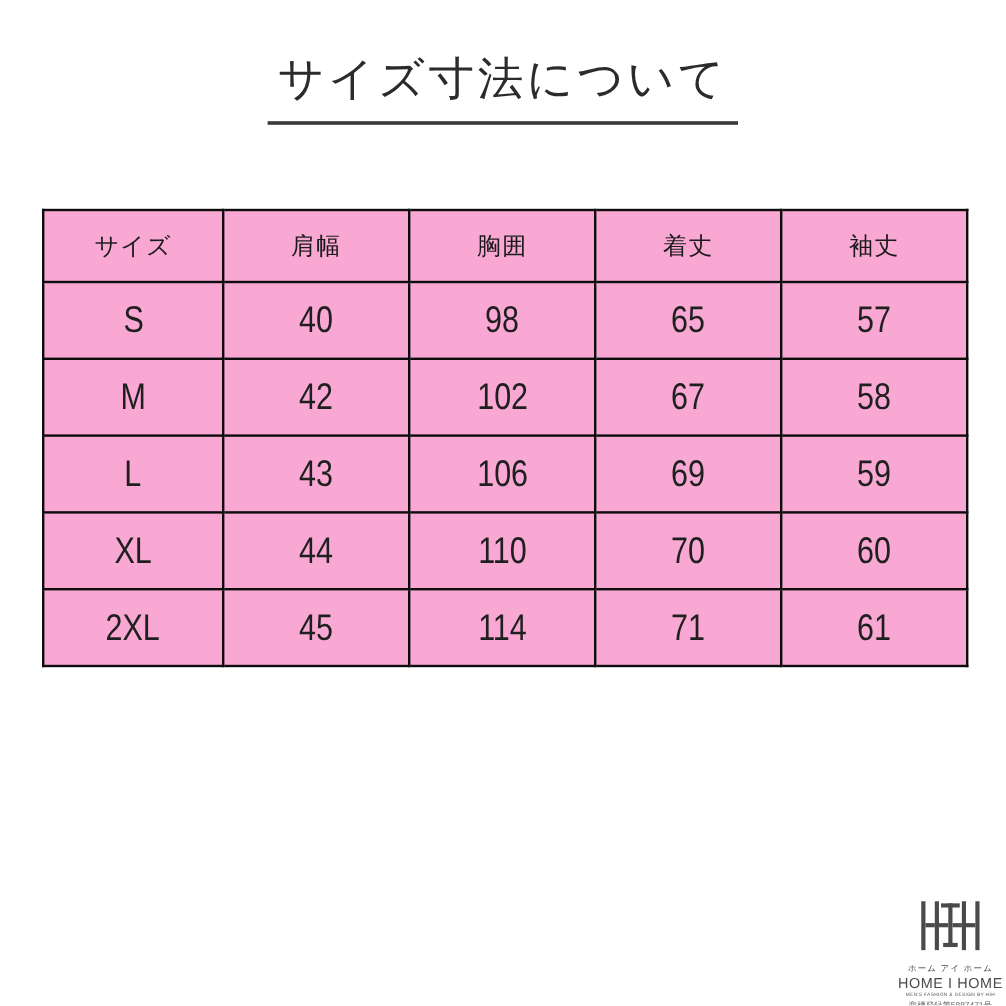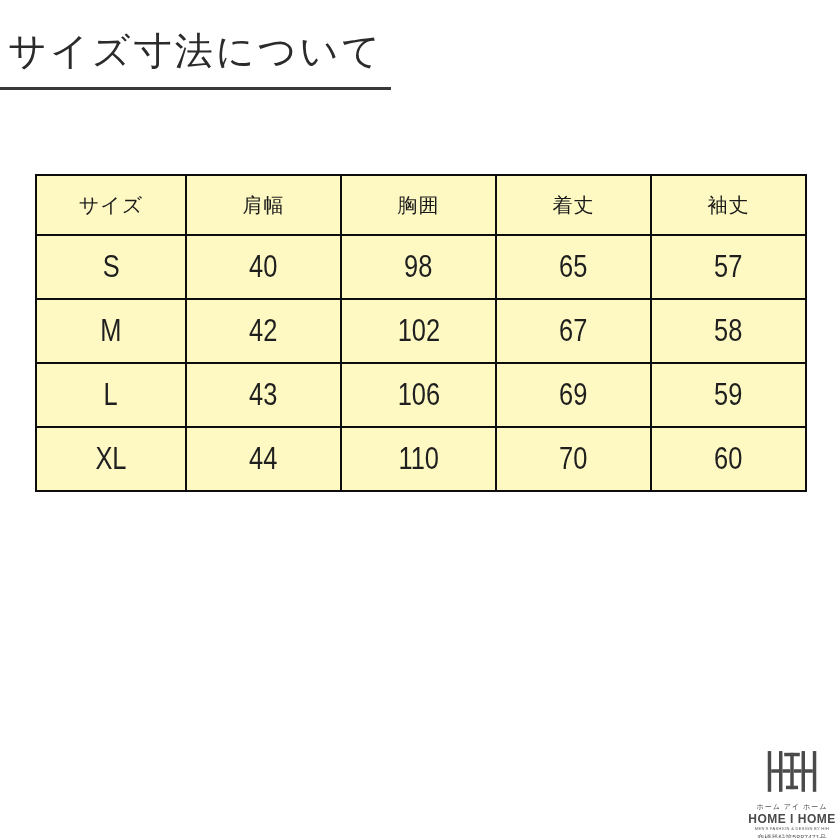--- a/index.html
+++ b/index.html
@@ -13,23 +13,24 @@
     width: 838px;
     height: 838px;
     background: #ffffff;
     overflow: hidden;
     color: #1a1a1a;
   }
 
   
   .title-wrap {
     position: absolute;
-    top: 26px;
+    top: 40px;
     left: 0;
     width: 838px;
+    text-align: center;
   }
   .title {
     display: inline-block;
     font-size: 38px;
     font-weight: 500;
     color: #2b2b2b;
     letter-spacing: 3px;
     padding: 0 8px 10px 8px;
     border-bottom: 3px solid #3a3a3a;
   }
@@ -41,21 +42,21 @@
     top: 174px;
     width: 770px;
     border-collapse: collapse;
     table-layout: fixed;
   }
   table.size-table td, table.size-table th {
     border: 2px solid #0d0d0d;
     text-align: center;
     vertical-align: middle;
     padding: 0;
-    background: #fef9c3;
+    background: #f9a8d4;
   }
   table.size-table th {
     height: 58px;
     font-size: 20px;
     font-weight: 500;
     color: #1a1a1a;
     letter-spacing: 1px;
   }
   table.size-table td {
     height: 62px;
@@ -96,21 +97,21 @@
     height: 54px;
   }
   .logo .katakana {
     font-size: 7px;
     letter-spacing: 1px;
     color: #4a4a4a;
     white-space: nowrap;
   }
   .logo .brand-name {
     font-size: 12px;
-    font-weight: bold;
+    font-weight: normal;
     letter-spacing: 0.5px;
     color: #4a4a4a;
     white-space: nowrap;
   }
   .logo .tagline {
     font-size: 4px;
     letter-spacing: 0.3px;
     color: #5a5a5a;
     white-space: nowrap;
   }
@@ -168,20 +169,27 @@
         <td><span class="cond">106</span></td>
         <td><span class="cond">69</span></td>
         <td><span class="cond">59</span></td>
       </tr>
       <tr>
         <td><span class="cond">XL</span></td>
         <td><span class="cond">44</span></td>
         <td><span class="cond">110</span></td>
         <td><span class="cond">70</span></td>
         <td><span class="cond">60</span></td>
+      </tr>
+      <tr>
+        <td><span class="cond">2XL</span></td>
+        <td><span class="cond">45</span></td>
+        <td><span class="cond">114</span></td>
+        <td><span class="cond">71</span></td>
+        <td><span class="cond">61</span></td>
       </tr>
     </tbody>
   </table>
 
   <div class="notes">
   </div>
 
   <div class="logo">
     <svg class="monogram" viewBox="0 0 60 60" xmlns="http://www.w3.org/2000/svg">
       <g fill="#4a4a4a">

